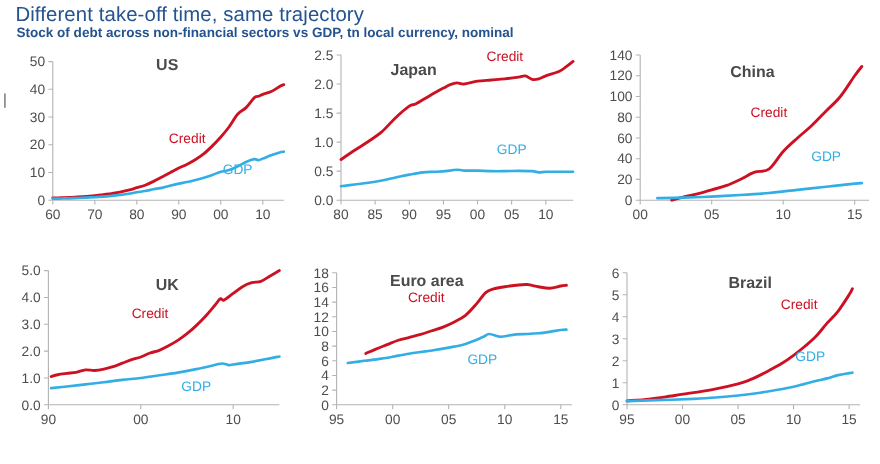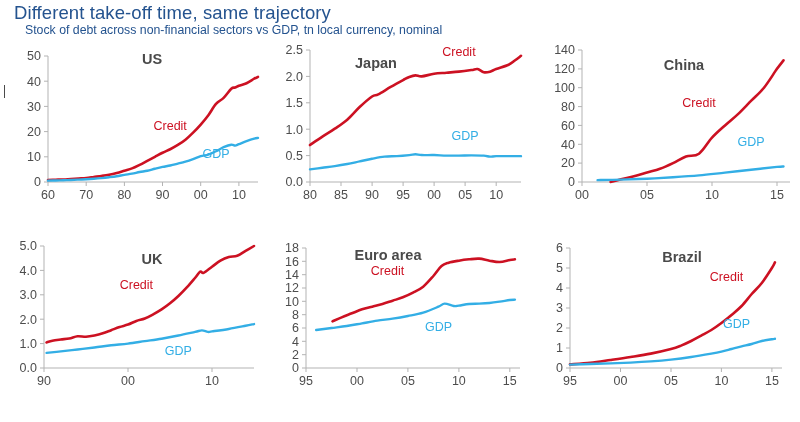--- a/index.html
+++ b/index.html
@@ -8,22 +8,22 @@
     font-family:"Liberation Sans",sans-serif;
     -webkit-font-smoothing:antialiased;overflow:hidden;position:relative;
   }
   #root{position:relative;width:800px;height:338px;}
 
   .title{
     position:absolute;left:14px;top:2px;
     font-size:18.5px;color:#24538f;letter-spacing:.1px;white-space:nowrap;
   }
   .subtitle{
-    position:absolute;left:25px;top:23px;
-    font-size:12.3px;color:#24538f;white-space:nowrap;
+    position:absolute;left:15px;top:23px;
+    font-size:12.3px;color:#24538f;white-space:nowrap;font-weight:bold;
   }
   .source{
     position:absolute;left:16px;top:404px;
     font-size:9.3px;color:#3b3b3b;white-space:nowrap;
   }
   .stray-mark{
     position:absolute;left:4px;top:85px;width:1px;height:13px;
     background:#4a4a4a;
   }
 

